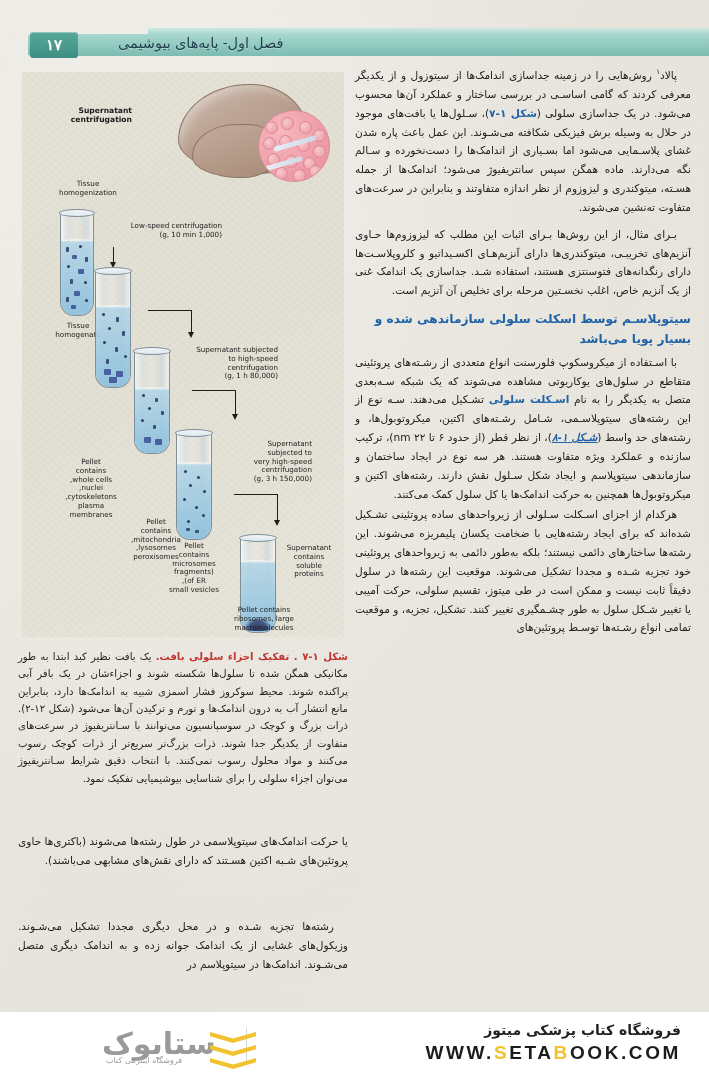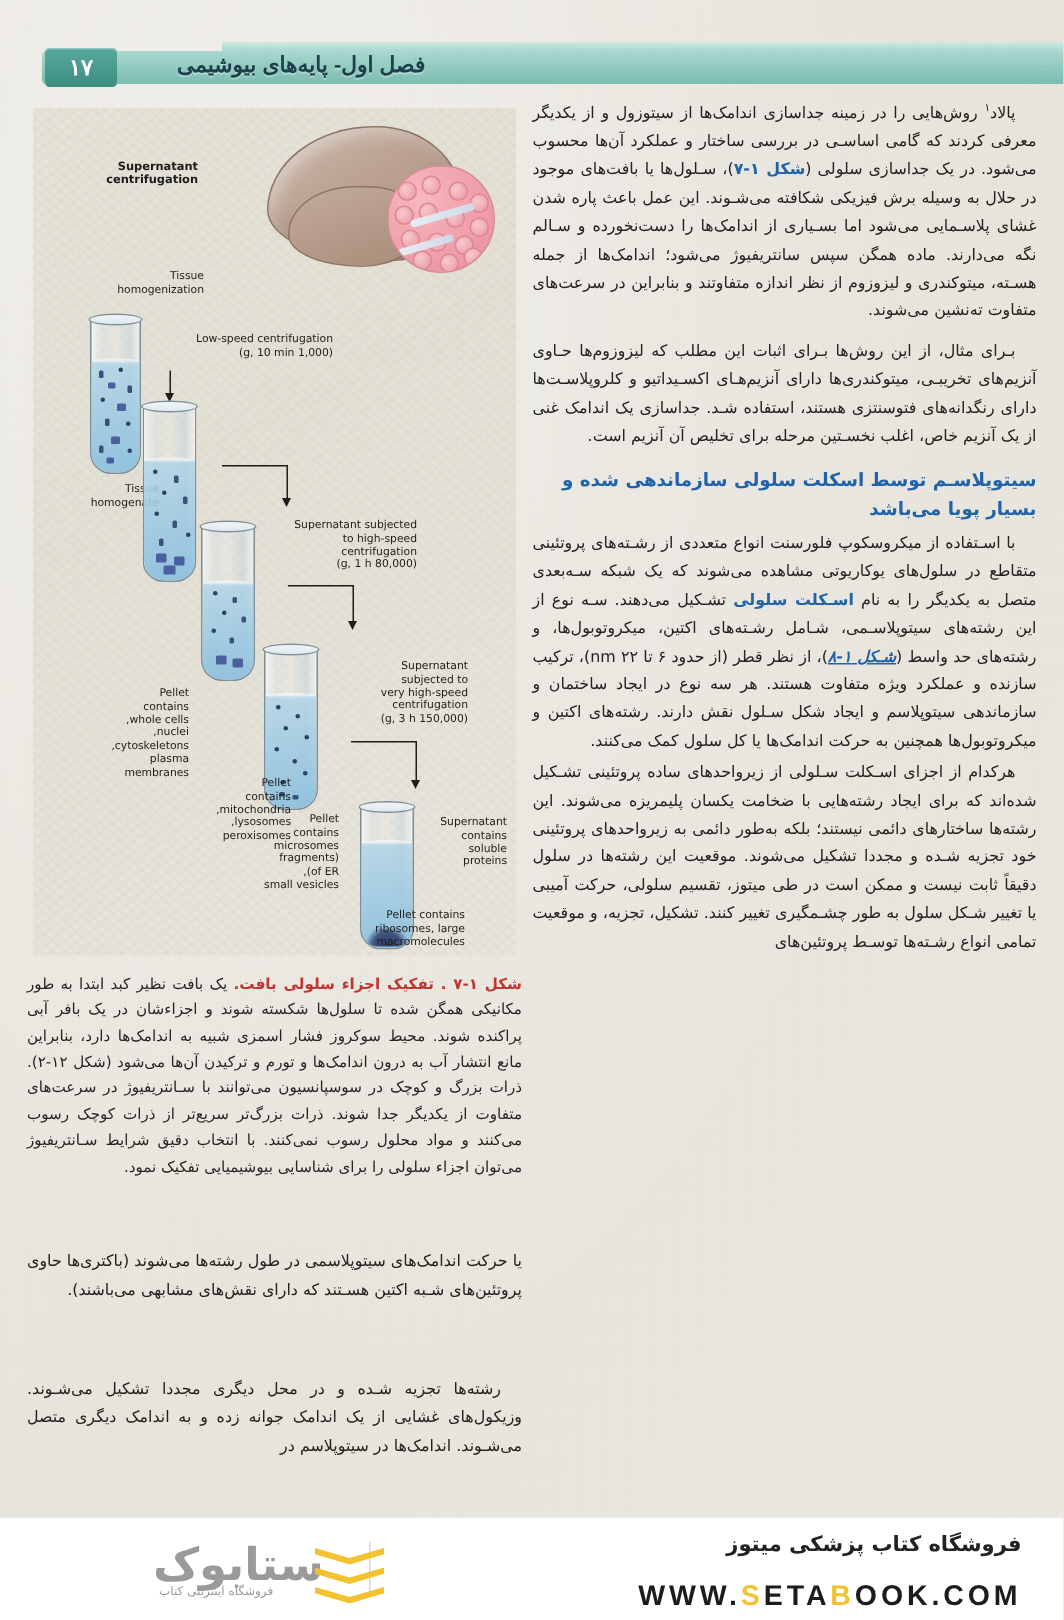--- a/index.html
+++ b/index.html
@@ -30,21 +30,21 @@
     position:absolute;left:28px;right:0;top:6px;height:22px;
     background:linear-gradient(180deg,#a9d8d0 0%,#8fc9bf 55%,#7cbdb2 100%);
     border-top-left-radius:3px;border-bottom-left-radius:3px;
   }
   .hdr-bar:after{
     content:"";position:absolute;right:0;top:-6px;height:6px;left:120px;
     background:linear-gradient(180deg,#cfe9e4,#a9d8d0);
   }
   .hdr-title{
     position:absolute;right:auto;left:118px;top:7px;
-    font-size:14.5px;font-weight:bold;color:#1d3f4c;
+    font-size:14.5px;font-weight:normal;color:#1d3f4c;
     letter-spacing:.2px;white-space:nowrap;
     text-shadow:0 1px 0 rgba(255,255,255,.3);
     text-align:right;
   }
   .pagenum{
     position:absolute;left:30px;top:4px;width:48px;height:26px;
     background:linear-gradient(180deg,#57a99c,#3d8e82);
     border-radius:3px;
     color:#ffffff;font-size:15px;font-weight:bold;
     display:flex;align-items:center;justify-content:center;
@@ -65,21 +65,21 @@
     position:absolute;inset:0;opacity:.5;
     background-image:
       repeating-linear-gradient(42deg, rgba(160,152,136,.08) 0 2px, rgba(0,0,0,0) 2px 5px),
       repeating-linear-gradient(-38deg, rgba(160,152,136,.06) 0 2px, rgba(0,0,0,0) 2px 6px);
   }
   .figlabel{
     position:absolute;font-size:7.2px;color:#1b1b1b;line-height:1.22;
     font-family:"DejaVu Sans", sans-serif;
   }
   .figlabel.b{font-weight:bold;font-size:7.6px;}
-  .figlabel.c{text-align:right;}
+  .figlabel.c{text-align:center;}
 
   
   .liver{position:absolute;left:150px;top:4px;width:175px;height:105px;}
   .liver .lobe{
     position:absolute;left:6px;top:8px;width:128px;height:88px;
     background:linear-gradient(150deg,#cdbdb0 0%,#bda494 40%,#a98d7c 100%);
     border-radius:58% 46% 38% 60% / 66% 58% 44% 40%;
     box-shadow:inset -6px -8px 14px rgba(120,95,80,.35), inset 4px 4px 10px rgba(255,255,255,.4);
     border:1px solid #8e7464;
   }
@@ -209,21 +209,21 @@
     clip-path:polygon(0 0, 50% 60%, 100% 0, 100% 38%, 50% 100%, 0 38%);
   }
   .ftxt{
     position:absolute;right:28px;top:10px;text-align:right;
   }
   .ftxt .fa{
     font-size:14px;color:#222;direction:rtl;font-weight:bold;
     font-family:"DejaVu Sans", sans-serif;
   }
   .ftxt .url{
-    font-size:19px;color:#1c1c1c;letter-spacing:2.6px;font-weight:bold;margin-top:16px;
+    font-size:19px;color:#1c1c1c;letter-spacing:2.6px;font-weight:bold;margin-top:4px;
     font-family:"Liberation Sans", sans-serif;
   }
   .ftxt .url b{color:#f2c230;}
 </style>
 </head>
 <body>
 
 <div class="page">
 
   <div class="hdr">

